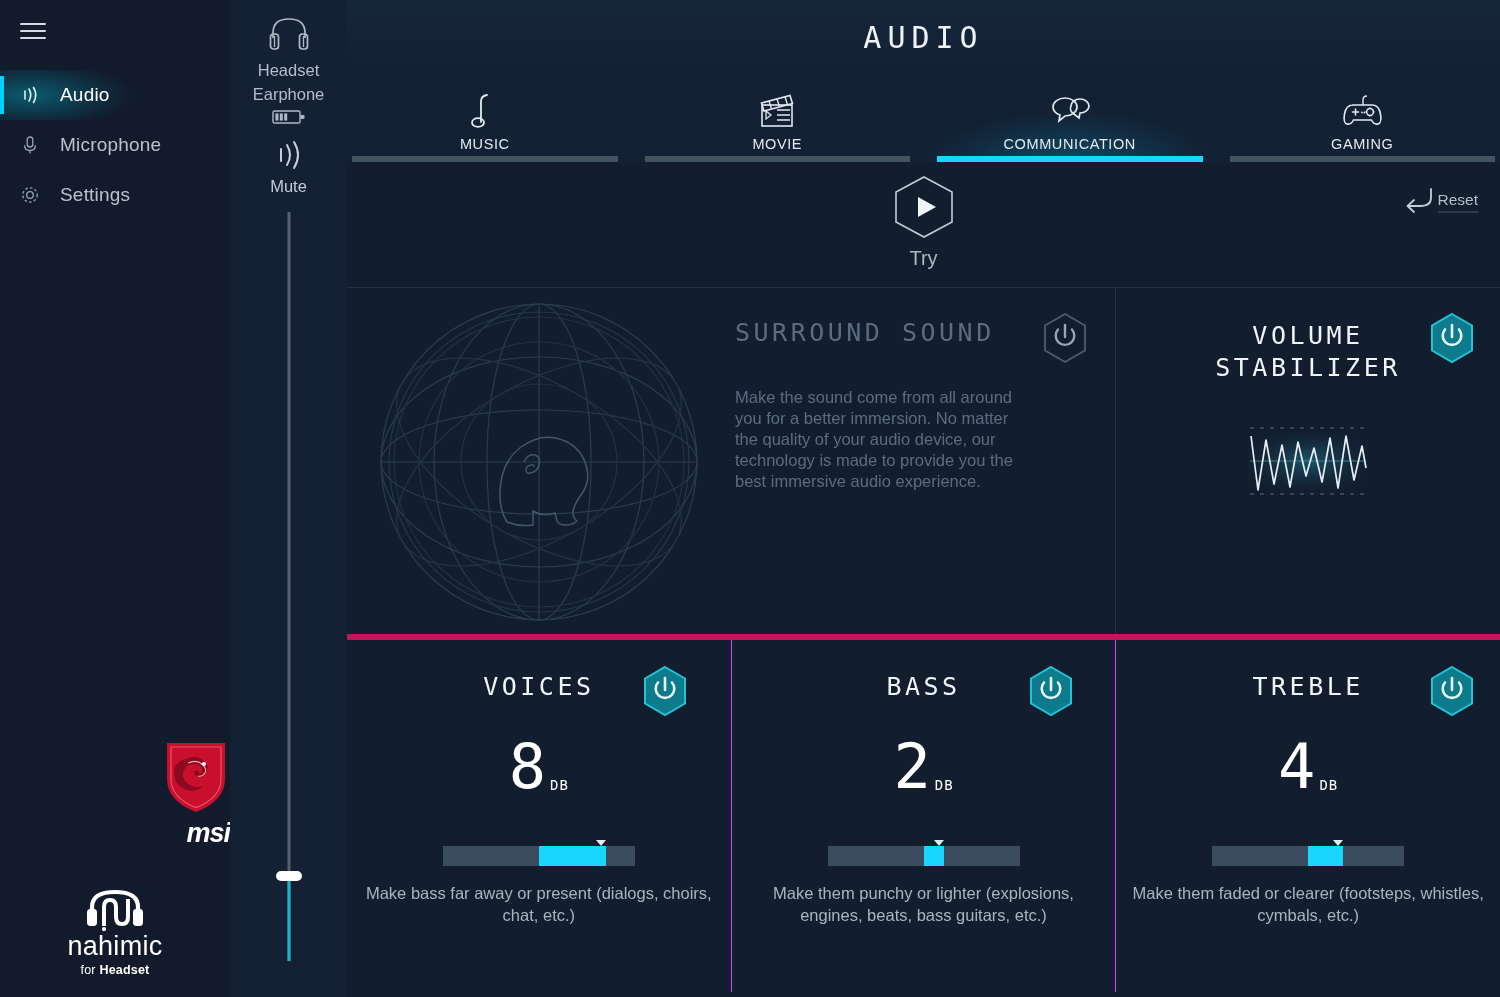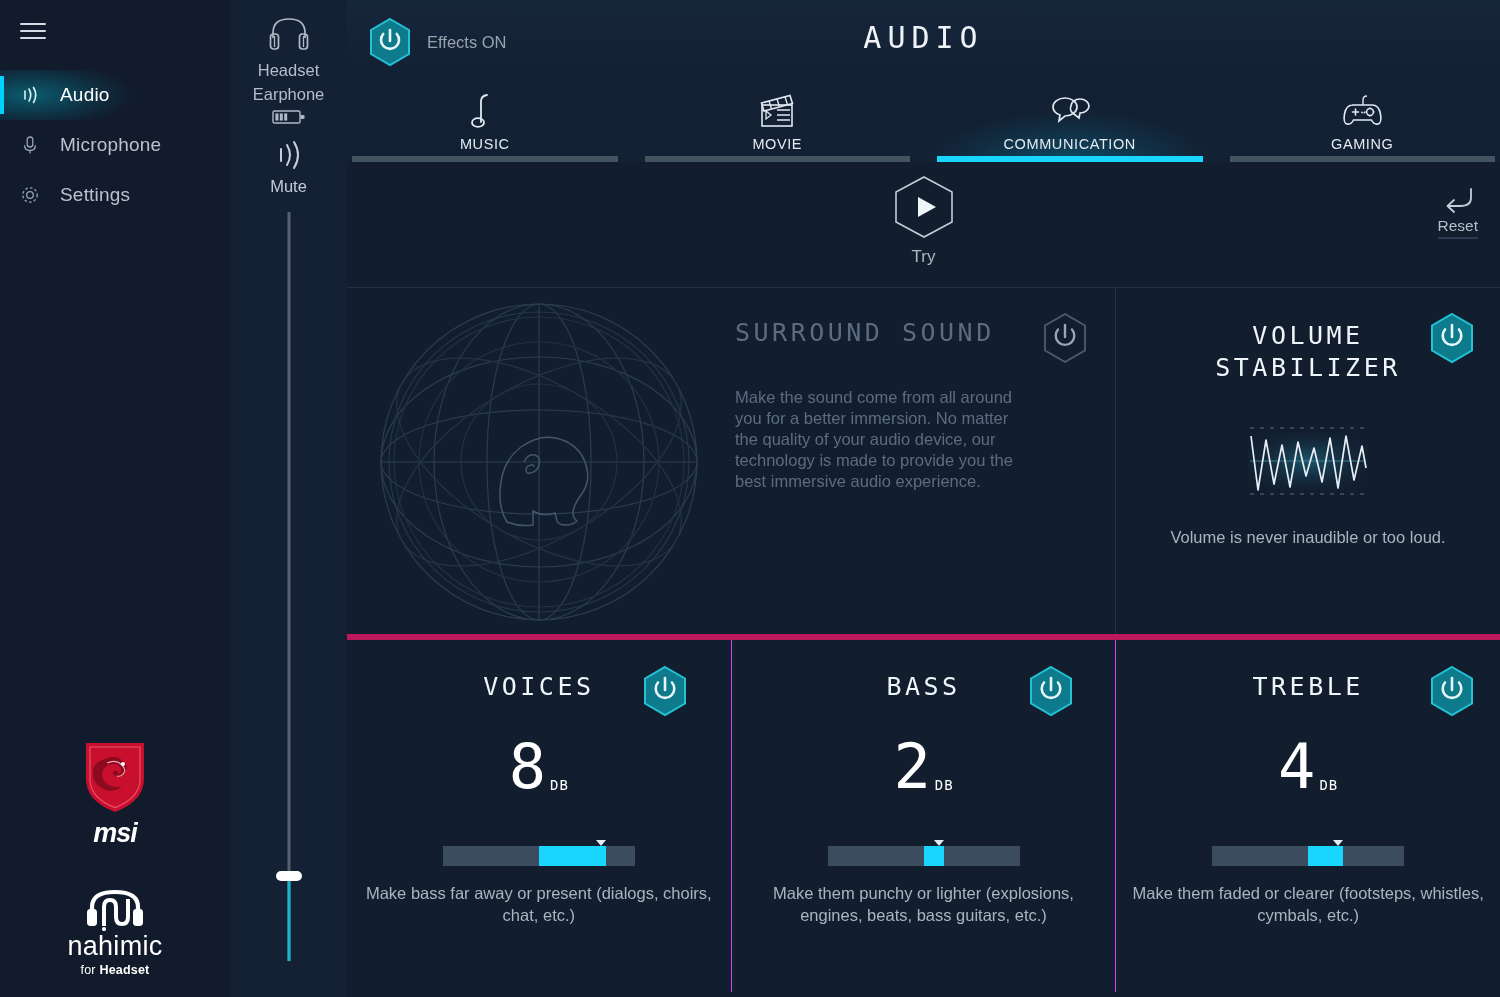--- a/index.html
+++ b/index.html
@@ -39,21 +39,21 @@
   .nav-item.active {
     background: radial-gradient(ellipse 130px 42px at 30px 50%, rgba(0,180,200,.42) 0%, rgba(0,150,180,.14) 55%, rgba(0,0,0,0) 80%);
   }
   .nav-item.active::before {
     content: ""; position: absolute; left: 0; top: 6px;
     width: 4px; height: 38px; background: #00d2ff;
   }
   .nav-icon { width: 24px; height: 26px; display:flex; align-items:center; justify-content:center; }
 
   .logos { position: absolute; left: 0; width: 230px; bottom: 20px; }
-  .logo-msi { display:flex; flex-direction:column; align-items:center; margin-bottom: 36px; }
+  .logo-msi { display:flex; flex-direction:column; align-items:flex-end; margin-bottom: 36px; }
   .logo-nahimic { display:flex; flex-direction:column; align-items:center; }
   .msi-word {
     font-family: "Liberation Sans", sans-serif; font-style: italic; font-weight: bold;
     color: #ffffff; font-size: 27px; letter-spacing: -1px; margin-top: 3px;
   }
   .nah-word { color:#fff; font-size: 27px; letter-spacing: .3px; margin-top: 0; }
   .nah-sub { color:#fff; font-size: 12.5px; letter-spacing: .2px; margin-top: 1px; }
   .nah-sub b { font-weight: bold; }
 
   
@@ -123,24 +123,24 @@
     position: absolute; left: 5px; right: 5px; bottom: 0; height: 6px; background: #41545f;
   }
   .tab.active .tab-underline { background: #18d6ff; }
 
   
   .tryrow { height: 126px; position: relative; border-bottom: 1px solid #223048; }
   .try-btn {
     position: absolute; left: 50%; transform: translateX(-50%); top: 12px;
     display: flex; flex-direction: column; align-items: center; cursor: pointer;
   }
-  .try-label { color: #aeb7c2; font-size: 17px; margin-top: 7px; }
+  .try-label { color: #aeb7c2; font-size: 20px; margin-top: 7px; }
   .reset-btn {
     position: absolute; right: 22px; top: 24px;
-    display: flex; flex-direction: column; align-items: center; cursor: pointer;
+    display: flex; align-items: center; cursor: pointer;
   }
   .reset-label {
     color: #b6bfc9; font-size: 15.5px; margin-top: 1px;
     border-bottom: 2px solid #2b3b52; padding-bottom: 2px;
   }
 
   
   .grid-top { display: flex; height: 352px; border-bottom: 6px solid #be185d; }
   .panel-surround { flex: 0 0 769px; position: relative; border-right: 1px solid #223048; }
   .panel-vs { flex: 1 1 auto; position: relative; }
@@ -304,28 +304,20 @@
     <div class="vol-slider">
       <div class="vol-track"></div>
       <div class="vol-fill"></div>
       <div class="vol-handle"></div>
     </div>
   </div>
 
   <div class="main">
 
     <div class="topbar">
-      <div class="effects">
-        <svg width="46" height="50" viewBox="0 0 46 50">
-          <path d="M23 2 L42 13 L42 37 L23 48 L4 37 L4 13 Z" fill="#0e7b8c" stroke="#23c2d6" stroke-width="2"></path>
-          <path d="M23 13 L23 24" stroke="#e8f6f9" stroke-width="2.6" stroke-linecap="round"></path>
-          <path d="M16.2 17 a9 9 0 1 0 13.6 0" fill="none" stroke="#e8f6f9" stroke-width="2.6" stroke-linecap="round"></path>
-        </svg>
-        <span class="effects-label">Effects ON</span>
-      </div>
       <div class="app-title">AUDIO</div>
     </div>
 
     <div class="tabs">
 
       <div class="tab">
         <span class="tab-icon">
           <svg width="28" height="38" viewBox="0 0 28 38">
             <path d="M10 30 V9 q0-5 6-6" fill="none" stroke="#e2e9f1" stroke-width="1.8" stroke-linecap="round"></path>
             <ellipse cx="7" cy="30.5" rx="6" ry="4.4" fill="none" stroke="#e2e9f1" stroke-width="1.8"></ellipse>
@@ -449,21 +441,20 @@
               </radialGradient>
             </defs>
             <rect x="0" y="14" width="120" height="58" fill="url(#wgl)"></rect>
             <path d="M2 10 H118" stroke="#5a6b7d" stroke-width="1.2" stroke-dasharray="4 6"></path>
             <path d="M2 76 H118" stroke="#5a6b7d" stroke-width="1.2" stroke-dasharray="4 6"></path>
             <path d="M2 43 H118" stroke="#3a7d93" stroke-width="1"></path>
             <polyline points="3,18 10,72 18,22 26,66 34,27 42,69 50,24 58,58 66,30 74,64 82,20 90,70 98,18 106,62 114,28 118,50" fill="none" stroke="#e6eef6" stroke-width="1.7" stroke-linejoin="round"></polyline>
           </svg>
         </div>
 
-        <div class="vs-desc">Volume is never inaudible or too loud.</div>
 
         <div class="hex-toggle" style="right:24px; top:24px;">
           <svg width="48" height="52" viewBox="0 0 48 52">
             <path d="M24 2 L44 13.5 L44 38.5 L24 50 L4 38.5 L4 13.5 Z" fill="#0e7b8c" stroke="#23c2d6" stroke-width="2"></path>
             <path d="M24 13 L24 25" stroke="#e8f6f9" stroke-width="2.6" stroke-linecap="round"></path>
             <path d="M17 17.5 a9.3 9.3 0 1 0 14 0" fill="none" stroke="#e8f6f9" stroke-width="2.6" stroke-linecap="round"></path>
           </svg>
         </div>
       </div>
     </div>

